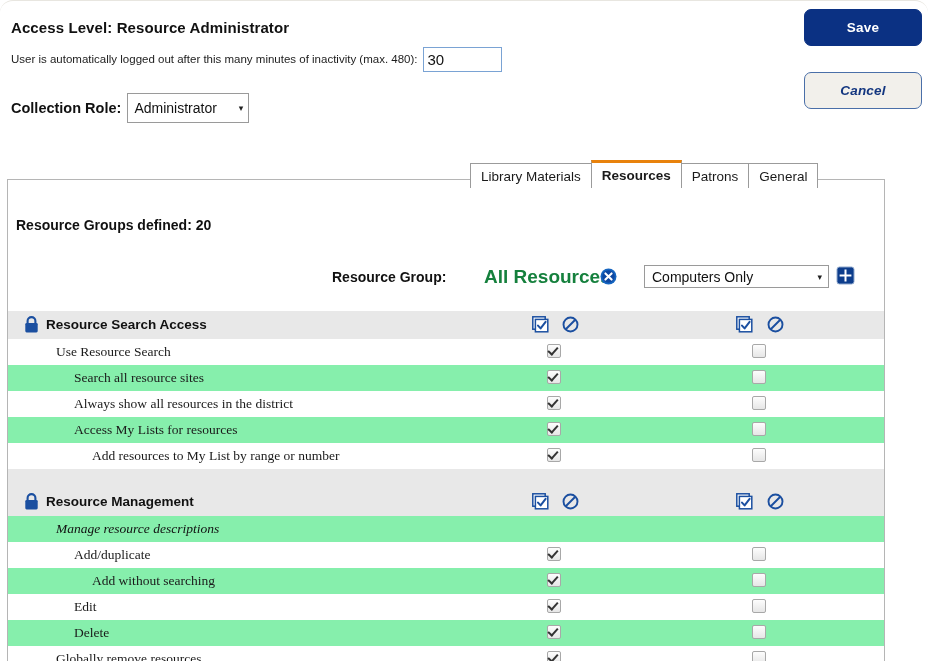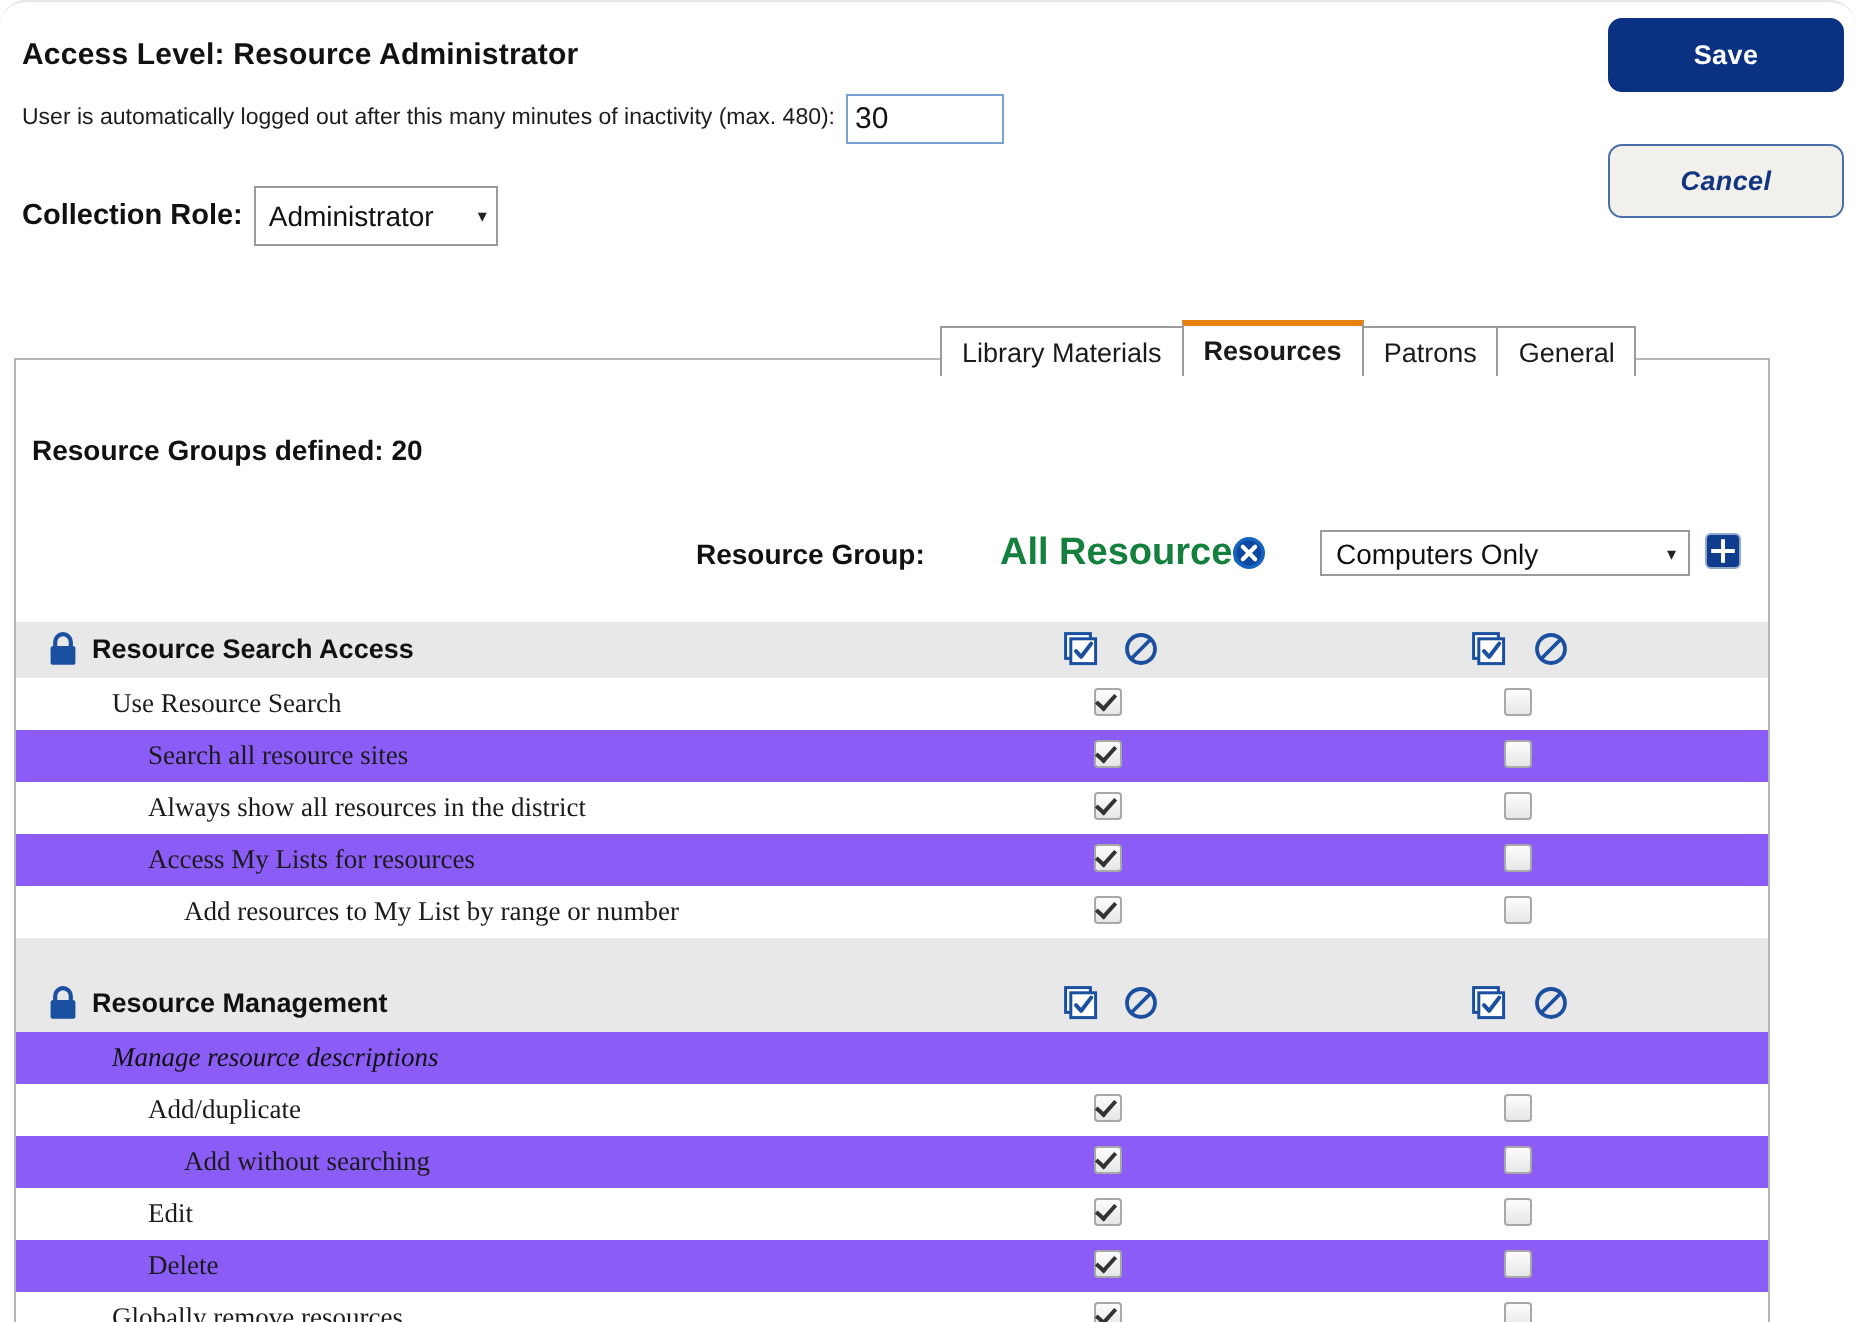--- a/index.html
+++ b/index.html
@@ -180,21 +180,21 @@
   .groups-defined {
     position: absolute;
     left: 8px;
     top: 37px;
     font-size: 14px;
     font-weight: bold;
     color: #111;
   }
   .resgroup-row {
     position: absolute;
-    left: 16px;
+    left: 0;
     top: 82px;
     width: 878px;
     height: 30px;
     display: flex;
     align-items: center;
   }
   .resgroup-label {
     position: absolute;
     left: 324px;
     font-size: 14px;
@@ -252,21 +252,21 @@
     left: 0;
     top: 131px;
     width: 878px;
   }
   .prow {
     position: relative;
     height: 26px;
     box-sizing: border-box;
   }
   .prow.odd  { background: #ffffff; }
-  .prow.even { background: #8b5cf6; }
+  .prow.even { background: #86efac; }
   .prow.spacer { background: #e8e8e8; height: 19px; }
 
   .section-head {
     background: #e8e8e8;
     height: 28px;
   }
   .lock-icon {
     position: absolute;
     left: 16px;
     top: 5px;

